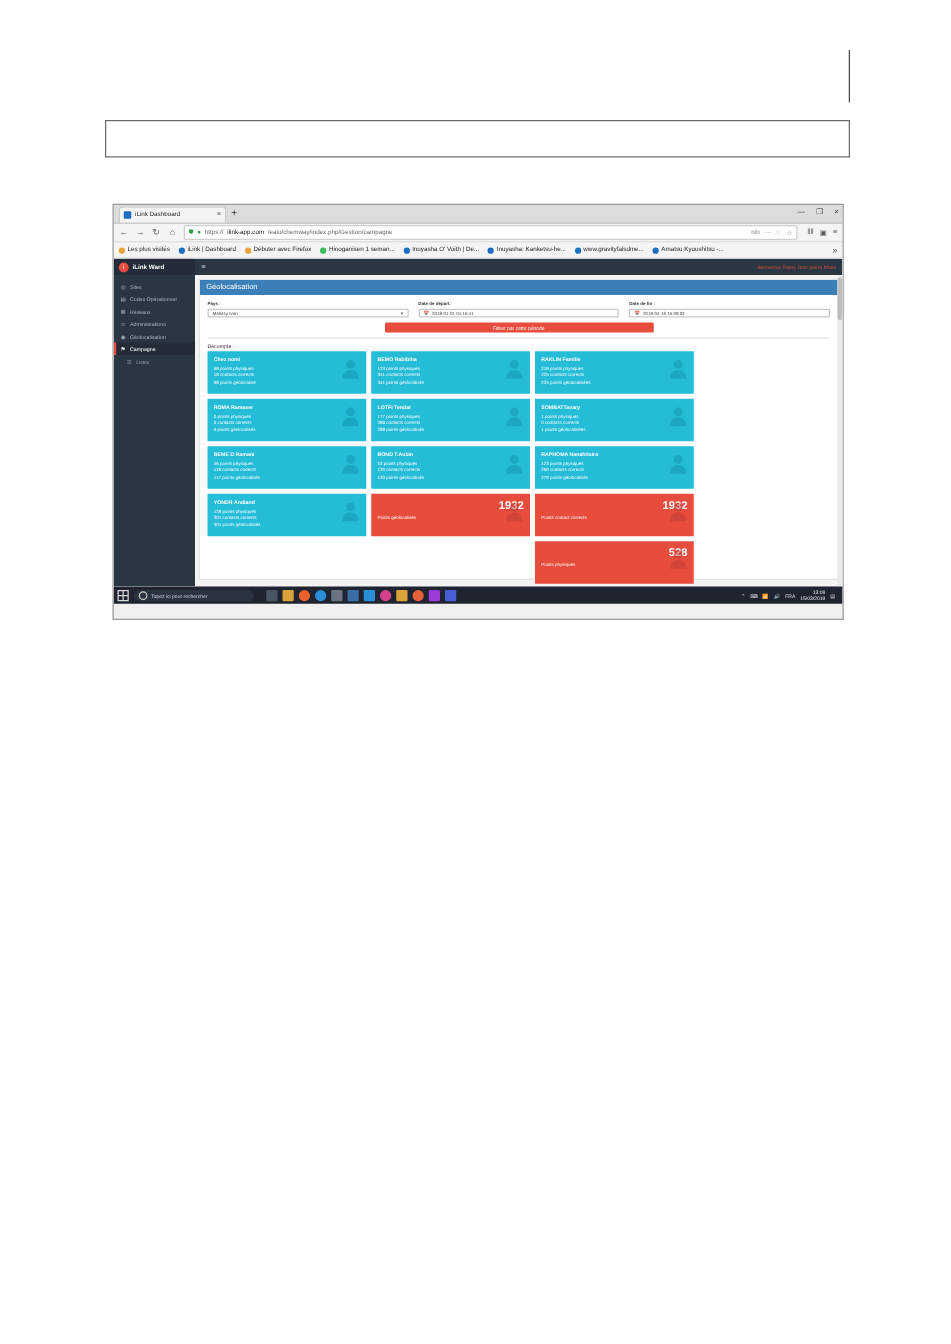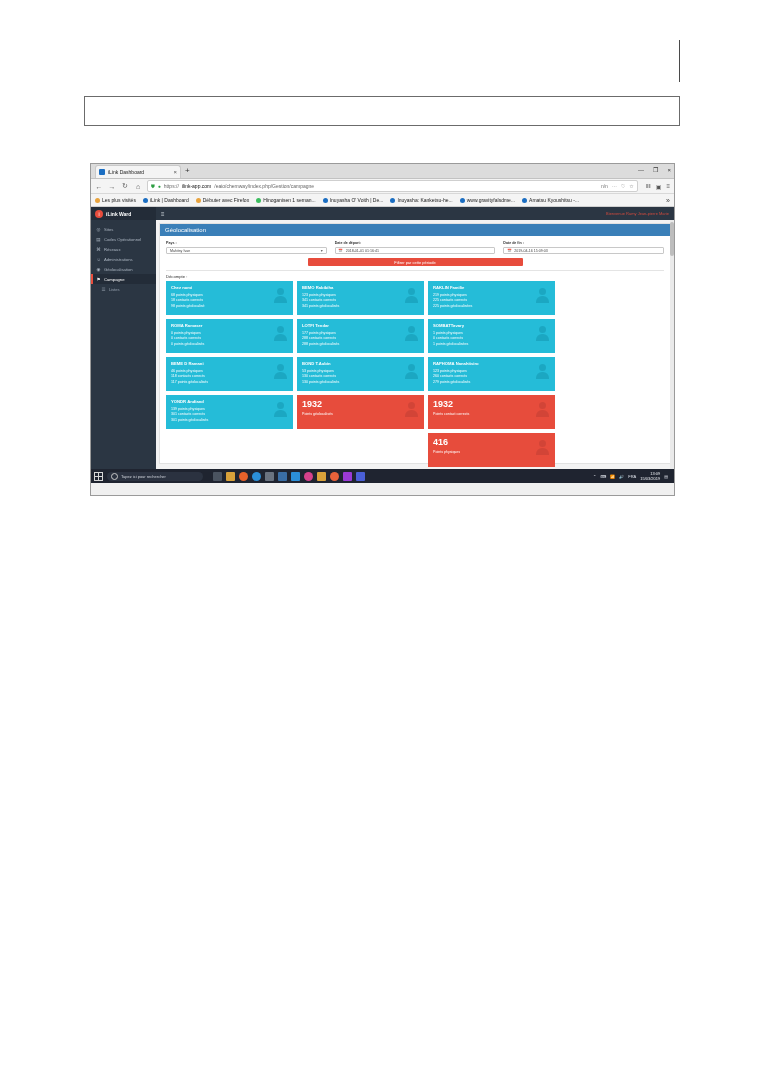--- a/index.html
+++ b/index.html
@@ -76,21 +76,21 @@
               display:flex;align-items:center;justify-content:center;border-radius:1px;}
   .hr{height:1px;background:#e4e4e4;margin:4px 6px 0 6px;}
   .sectitle{font-size:4.2px;color:#333;padding:3px 6px 2px 6px;}
 
   
   .tiles{display:flex;flex-wrap:wrap;gap:4px;padding:0 6px 6px 6px;}
   .tile{width:127px;height:34px;background:#25bcd8;color:#fff;position:relative;padding:4px 5px;box-sizing:border-box;}
   .tile.red{background:#e74c3c;}
   .tile .t-title{font-size:4.2px;font-weight:bold;margin-bottom:2.5px;}
   .tile .t-line{font-size:3.6px;line-height:5.5px;}
-  .tile .t-big{font-size:9px;font-weight:bold;line-height:11px;}
+  .tile .t-big{font-size:9px;font-weight:bold;line-height:11px;text-align:right;}
   .tile .t-sub{font-size:3.6px;margin-top:2px;}
   .tile .avatar{position:absolute;right:6px;top:7px;width:13px;height:15px;opacity:.45;}
   .tile .avatar .head{width:7px;height:7px;border-radius:50%;background:#0f8fa8;margin:0 auto;}
   .tile .avatar .body{width:13px;height:7px;border-radius:6px 6px 0 0;background:#0f8fa8;margin-top:1px;}
   .tile.red .avatar .head,.tile.red .avatar .body{background:#b93c32;}
 
   
   .vscroll{position:absolute;right:0;top:13px;bottom:0;width:4px;background:#eaeaea;}
   .vthumb{position:absolute;top:2px;left:0;width:4px;height:34px;background:#bdbdbd;border-radius:2px;}
 
@@ -388,21 +388,21 @@
           <div class="tile red">
             <div class="t-big">1932</div>
             <div class="t-sub">Points contact corrects</div>
             <div class="avatar">
                 <div class="head"></div>
                 <div class="body"></div>
               </div>
           </div>
 
           <div class="tile red" style="margin-left:262px;">
-            <div class="t-big">416</div>
+            <div class="t-big">528</div>
             <div class="t-sub">Points physiques</div>
             <div class="avatar">
                 <div class="head"></div>
                 <div class="body"></div>
               </div>
           </div>
 
         </div>
       </div>
     </div>

